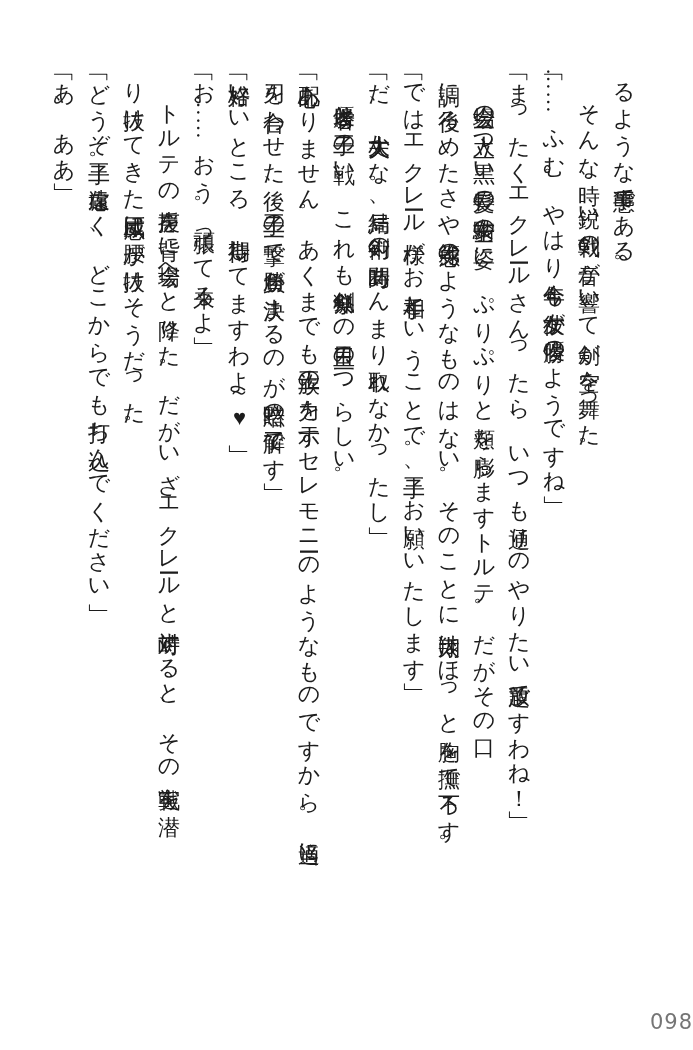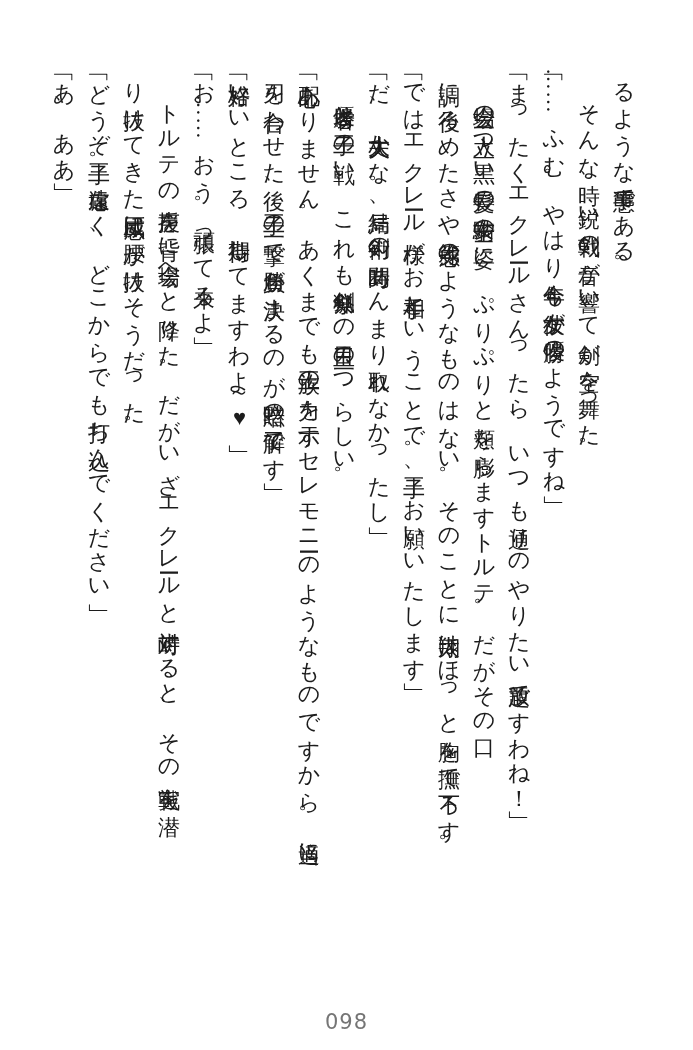--- a/index.html
+++ b/index.html
@@ -33,21 +33,21 @@
     white-space: nowrap;
   }
   .text-line.indent {
     text-indent: 1em;
   }
   .page-number {
     position: absolute;
     left: 0;
     bottom: 16px;
     width: 100%;
-    text-align: center;
+    text-align: right;
     font-family: "DejaVu Sans", "Liberation Sans", sans-serif;
     font-size: 21px;
     letter-spacing: 1px;
     color: #757575;
   }
 </style>
 </head>
 <body>
 
 <div class="book-page">

